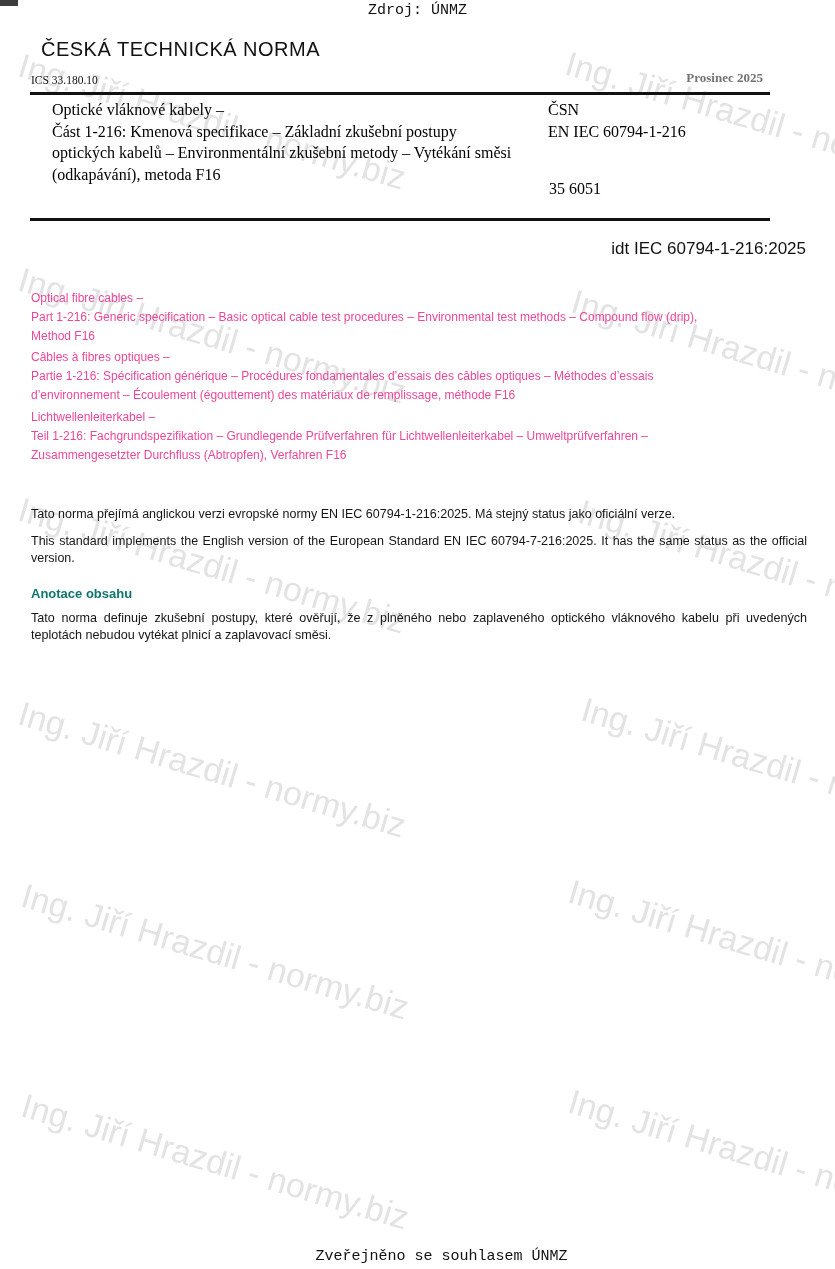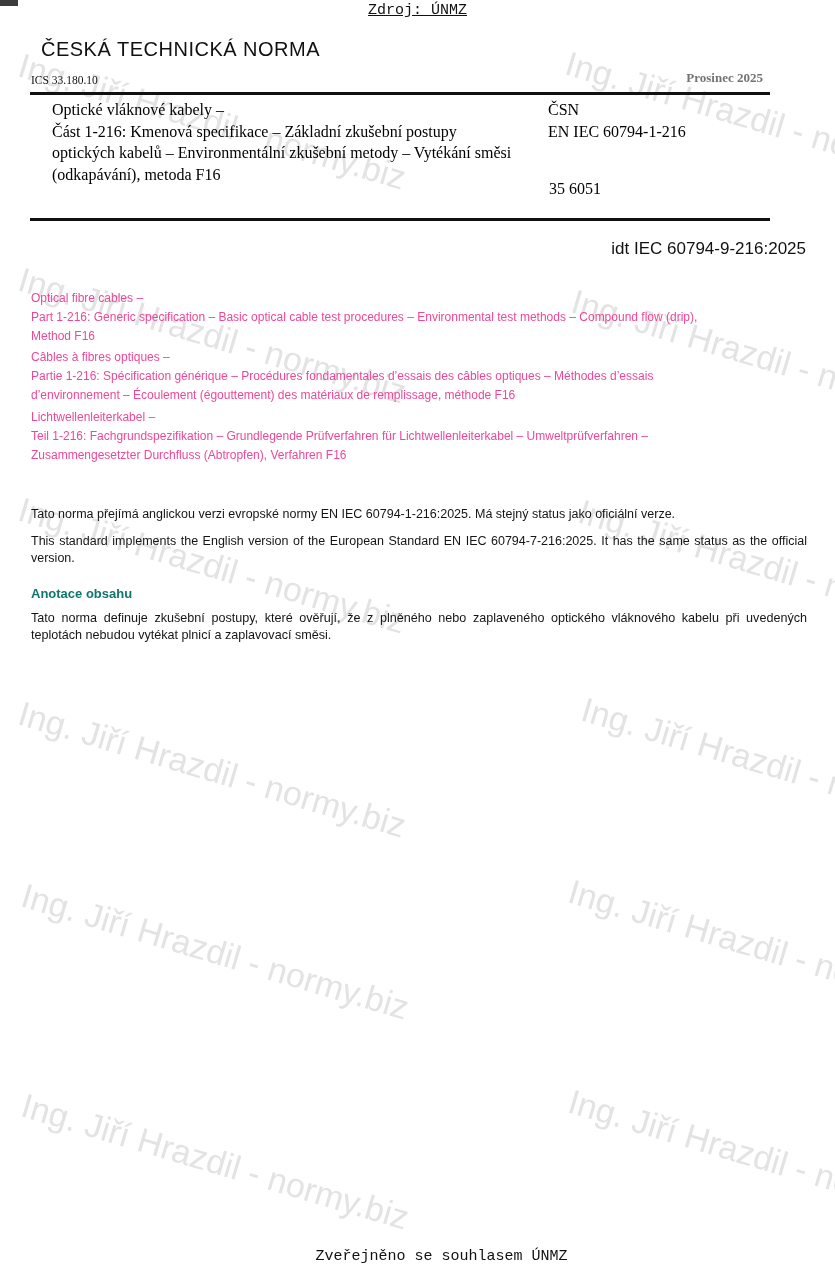--- a/index.html
+++ b/index.html
@@ -22,21 +22,21 @@
     pointer-events:none;
     user-select:none;
     z-index:1;
   }
   .content { position:absolute; inset:0; z-index:2; }
   .corner-mark { position:absolute; left:0; top:0; width:18px; height:6px; background:#3c3c3c; }
   .source-line {
     position:absolute; top:2px; left:0; width:100%;
     text-align:center;
     font-family:"Liberation Mono", monospace;
-    font-size:15px; color:#111;text-decoration:underline;
+    font-size:15px; color:#111;
   }
   .page-title {
     position:absolute; left:29px; top:26px;
     font-size:20px; font-weight:400; letter-spacing:0.5px; color:#111;
     margin:12px;
   }
   .ics {
     position:absolute; left:31px; top:74px;
     font-family:"Liberation Serif", serif; font-size:11.5px; color:#111;
   }
@@ -136,21 +136,21 @@
     <div class="title-czech">Optické vláknové kabely –
 Část 1-216: Kmenová specifikace – Základní zkušební postupy
 optických kabelů – Environmentální zkušební metody – Vytékání směsi
 (odkapávání), metoda F16</div>
     <div class="designation">ČSN
 EN IEC 60794-1-216</div>
     <div class="class-number">35 6051</div>
 
     <div class="rule rule-2"></div>
 
-    <div class="idt-line">idt IEC 60794-9-216:2025</div>
+    <div class="idt-line">idt IEC 60794-1-216:2025</div>
 
     <div class="lang-title lang-en">Optical fibre cables –
 Part 1-216: Generic specification – Basic optical cable test procedures – Environmental test methods – Compound flow (drip),
 Method F16</div>
     <div class="lang-title lang-fr">Câbles à fibres optiques –
 Partie 1-216: Spécification générique – Procédures fondamentales d’essais des câbles optiques – Méthodes d’essais
 d’environnement – Écoulement (égouttement) des matériaux de remplissage, méthode F16</div>
     <div class="lang-title lang-de">Lichtwellenleiterkabel –
 Teil 1-216: Fachgrundspezifikation – Grundlegende Prüfverfahren für Lichtwellenleiterkabel – Umweltprüfverfahren –
 Zusammengesetzter Durchfluss (Abtropfen), Verfahren F16</div>

